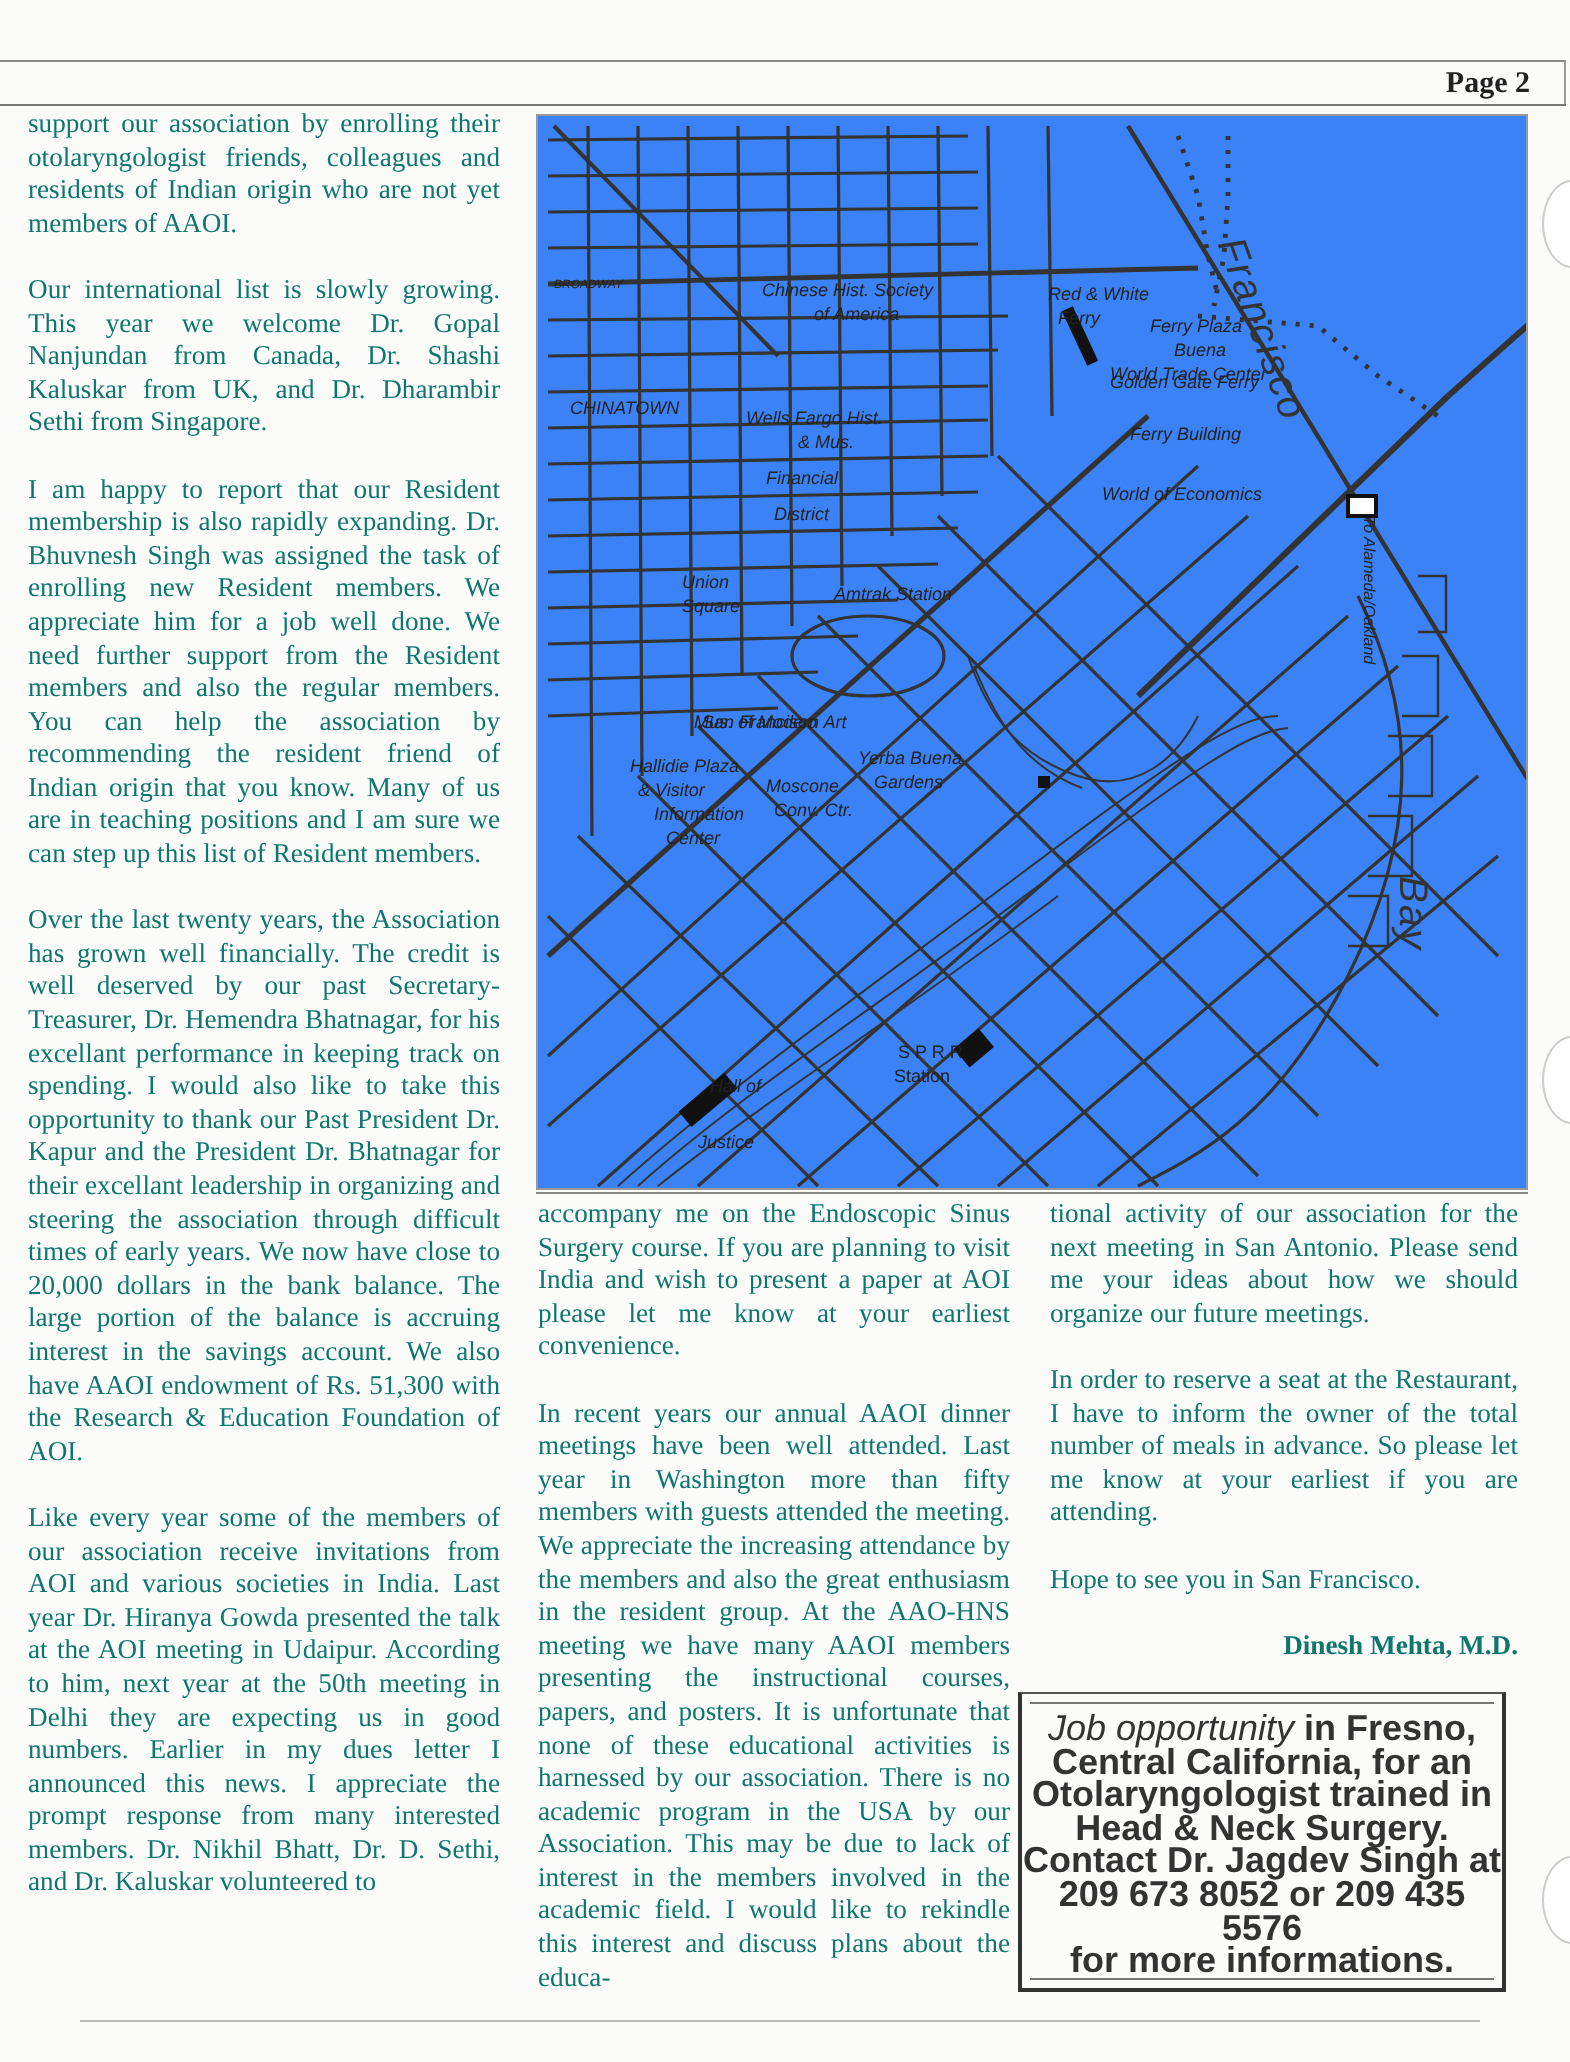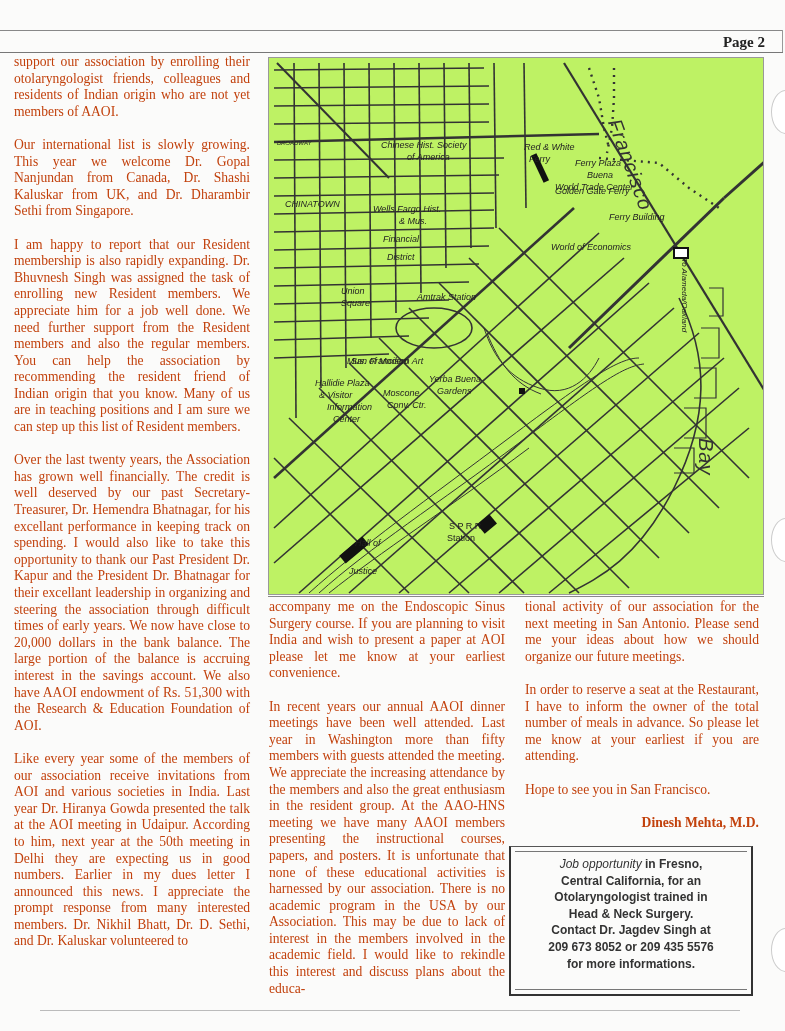--- a/index.html
+++ b/index.html
@@ -4,36 +4,36 @@
 <style>
   * { box-sizing: border-box; margin: 0; padding: 0; }
   html, body { width: 785px; height: 1031px; overflow: hidden; background: #fbfbfa; }
   body { position: relative; font-family: "Liberation Serif", "DejaVu Serif", serif; color: #2a2a2a; }
 
   .header-rule-top { position: absolute; left: 0; top: 30px; width: 783px; height: 1px; background: #888; }
   .header-rule-bottom { position: absolute; left: 0; top: 52px; width: 783px; height: 1px; background: #777; }
   .header-right-edge { position: absolute; left: 782px; top: 30px; width: 1px; height: 23px; background: #999; }
   .page-number { position: absolute; right: 20px; top: 34px; font-family: Liberation Serif, serif; font-weight: bold; font-size: 15px; color: #222; }
 
-  .col { position: absolute; font-size: 13.6px; line-height: 16.6px; text-align: justify; color: #c2410c; }
+  .col { position: absolute; font-size: 13.6px; line-height: 16.6px; text-align: justify; color: #0f766e; }
   .col p { margin-bottom: 16.6px; }
   .col-left { left: 14px; top: 54px; width: 236px; }
   .col-mid { left: 269px; top: 599px; width: 236px; }
   .col-right { left: 525px; top: 599px; width: 234px; }
   .signature { text-align: right; font-weight: bold; font-size: 13.6px; }
 
-  .map-frame { position: absolute; left: 268px; top: 57px; width: 496px; height: 538px; border: 1px solid #999; background: #bef264; overflow: hidden; }
+  .map-frame { position: absolute; left: 268px; top: 57px; width: 496px; height: 538px; border: 1px solid #999; background: #3b82f6; overflow: hidden; }
   .map-frame svg { position: absolute; left: 0; top: 0; }
   .map-label { position: absolute; font-family: "Liberation Sans", "DejaVu Sans", sans-serif; font-style: italic; font-size: 9px; color: #222; white-space: nowrap; line-height: 10px; }
   .map-label.big { font-size: 20px; letter-spacing: 1px; color: #333; }
 
   .mid-rule { position: absolute; left: 268px; top: 596px; width: 496px; height: 1px; background: #888; }
   .bottom-rule { position: absolute; left: 40px; top: 1010px; width: 700px; height: 1px; background: #bbb; }
 
-  .job-box { position: absolute; left: 509px; top: 846px; width: 244px; height: 150px; border: 2px solid #333; border-top: 1px solid #555; padding-top: 9px; text-align: center; font-family: "Liberation Sans", "DejaVu Sans", sans-serif; font-weight: bold; font-size: 12px; line-height: 16.6px; color: #333; }
+  .job-box { position: absolute; left: 509px; top: 846px; width: 244px; height: 150px; border: 2px solid #333; border-top: 1px solid #555; padding-top: 9px; text-align: center; font-family: "Liberation Sans", "DejaVu Sans", sans-serif; font-weight: bold; font-size: 18px; line-height: 16.6px; color: #333; }
   .job-box .inner-rule-top { position: absolute; left: 4px; right: 4px; top: 4px; height: 1px; background: #777; }
   .job-box .inner-rule-bottom { position: absolute; left: 4px; right: 4px; bottom: 4px; height: 1px; background: #777; }
   .job-box .lead { font-style: italic; font-weight: normal; }
 
   .punch-hole { position: absolute; width: 30px; height: 44px; border: 1px solid #ccc; border-radius: 50%; right: -16px; background: #fff; }
 </style>
 </head>
 <body>
 
 <div class="header-rule-top"></div>
@@ -158,21 +158,21 @@
   <div class="map-label" style="left:58px;top:344px;">Information</div>
   <div class="map-label" style="left:64px;top:356px;">Center</div>
   <div class="map-label" style="left:114px;top:330px;">Moscone</div>
   <div class="map-label" style="left:118px;top:342px;">Conv. Ctr.</div>
   <div class="map-label" style="left:255px;top:84px;">Red &amp; White</div>
   <div class="map-label" style="left:260px;top:96px;">Ferry</div>
   <div class="map-label" style="left:306px;top:100px;">Ferry Plaza</div>
   <div class="map-label" style="left:318px;top:112px;">Buena</div>
   <div class="map-label" style="left:286px;top:128px;">Golden Gate Ferry</div>
   <div class="map-label" style="left:286px;top:124px;">World Trade Center</div>
-  <div class="map-label" style="left:296px;top:154px;padding-left:44px;">Ferry Building</div>
+  <div class="map-label" style="left:296px;top:154px;">Ferry Building</div>
   <div class="map-label" style="left:246px;top:184px;margin-left:36px;">World of Economics</div>
   <div class="map-label" style="left:420px;top:200px;transform:rotate(90deg);transform-origin:left top;font-size:8px;">To Alameda/Oakland</div>
   <div class="map-label big" style="left:350px;top:60px;transform:rotate(70deg);transform-origin:left top;">Francisco</div>
   <div class="map-label big" style="left:442px;top:380px;transform:rotate(90deg);transform-origin:left top;">Bay</div>
   <div class="map-label" style="left:180px;top:463px;font-style:normal;">S P R R</div>
   <div class="map-label" style="left:178px;top:475px;font-style:normal;">Station</div>
   <div class="map-label" style="left:86px;top:480px;">Hall of</div>
   <div class="map-label" style="left:80px;top:508px;">Justice</div>
 </div>
 

